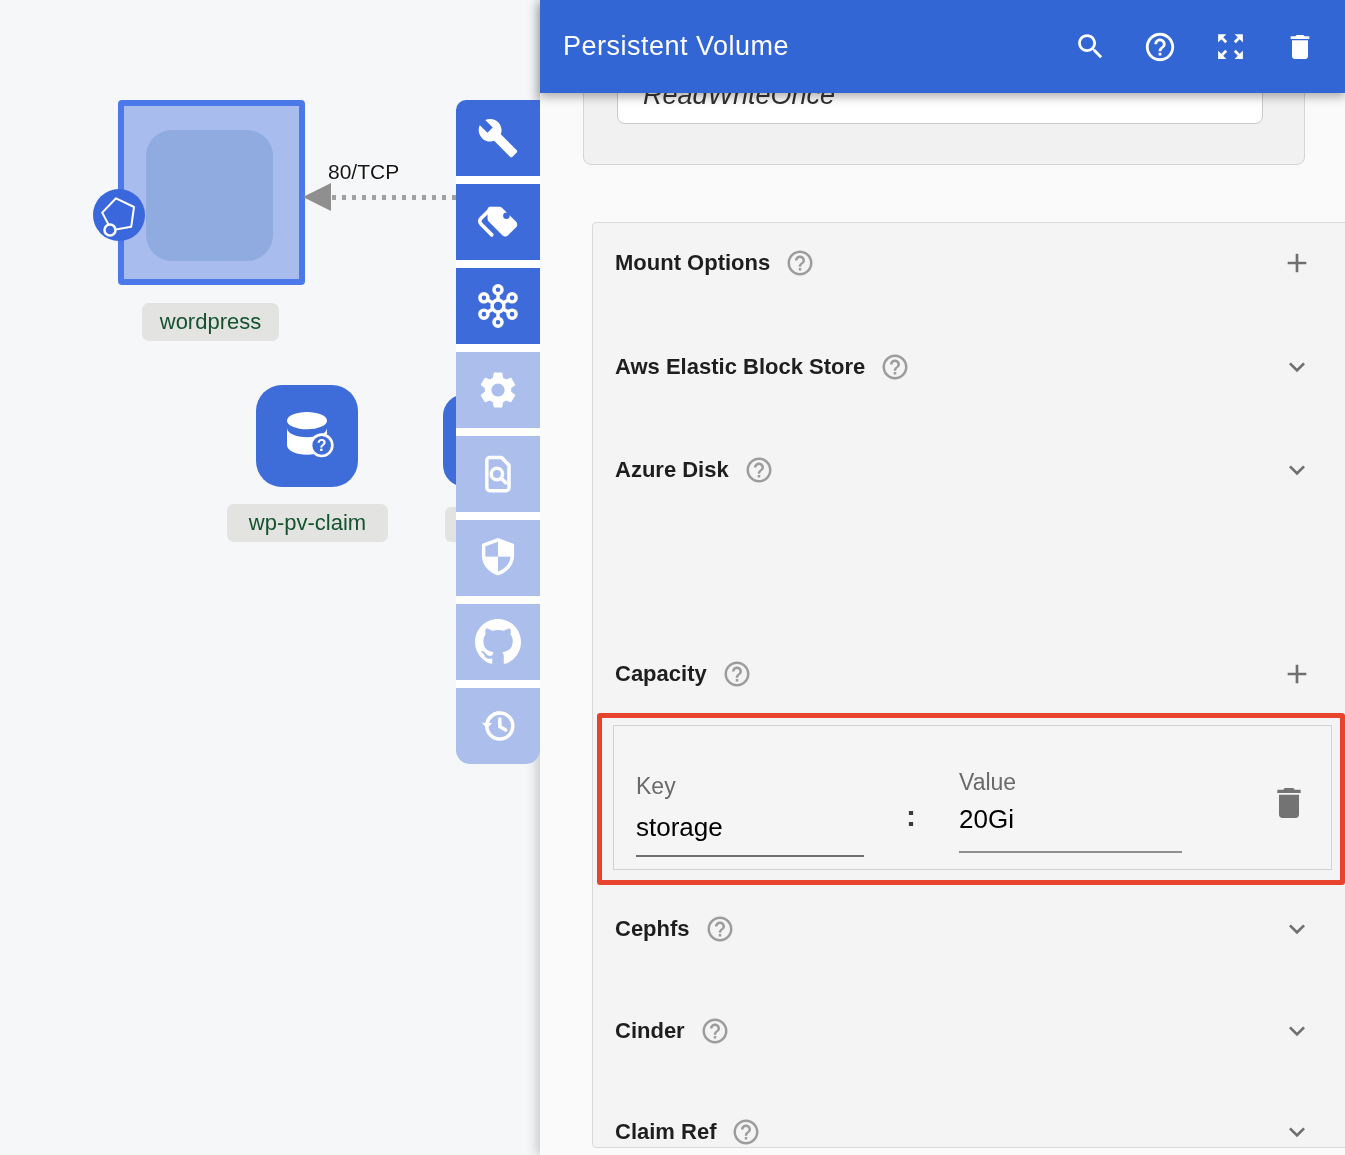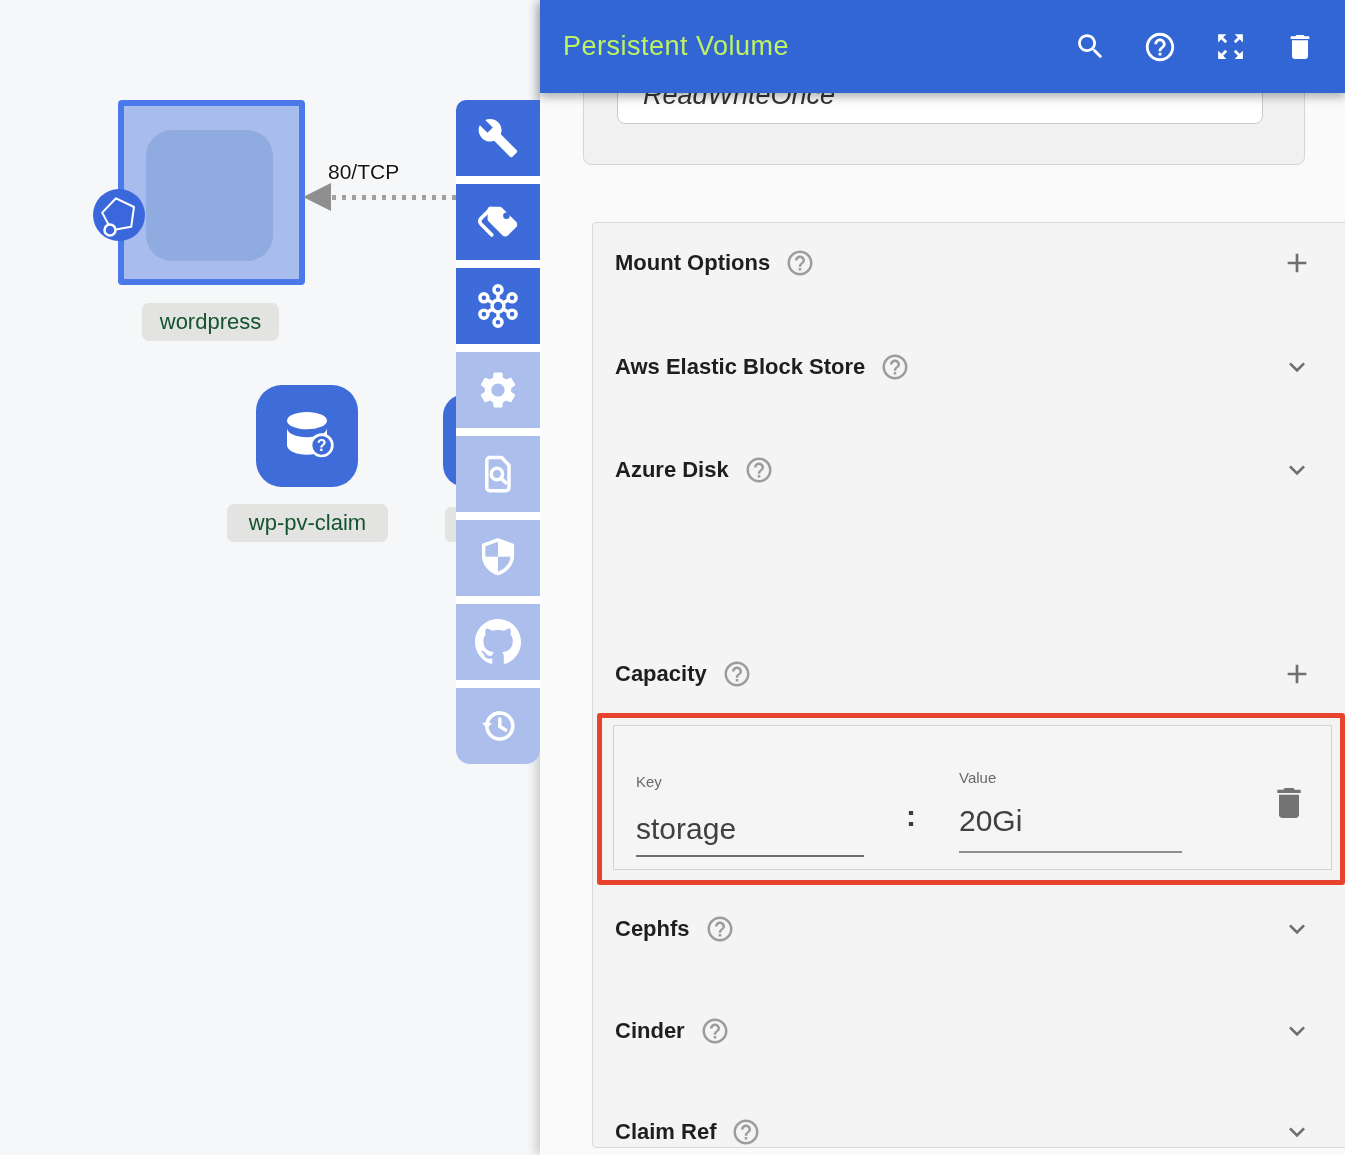--- a/index.html
+++ b/index.html
@@ -47,39 +47,39 @@
     box-shadow:-4px 0 10px rgba(0,0,0,0.18); }
 
   .card-a { position:absolute; left:43px; top:36px; width:722px; height:129px;
     background:#f1f1f2; border:1px solid #d5d5d5; border-radius:8px; z-index:1; }
   .select-box { position:absolute; left:77px; top:56px; width:646px; height:68px;
     background:#ffffff; border:1px solid #c9c9c9; border-radius:8px; z-index:2; }
   .select-text { position:absolute; left:25px; top:23px; font-size:27px; color:#2f2f2f;font-style:italic; }
 
   .hdr { position:absolute; left:0; top:0; width:805px; height:93px; background:#3166d4; z-index:10;
     box-shadow:0 4px 9px rgba(30,30,30,0.35); display:flex; align-items:center; }
-  .hdr-title { margin-left:23px; color:#bef264; font-size:27px; letter-spacing:0.5px; }
+  .hdr-title { margin-left:23px; color:#ffffff; font-size:27px; letter-spacing:0.5px; }
   .hdr-icons { position:absolute; right:28px; top:0; height:93px; display:flex; align-items:center; gap:36px; }
   .hdr-btn { width:34px; height:34px; cursor:pointer; display:flex; align-items:center; justify-content:center; }
 
   .card-b { position:absolute; left:20px; top:222px; width:765px; height:926px;
     background:#f4f4f5; border:1px solid #d9d9d9; border-radius:4px; z-index:1;margin-left:32px; }
 
   .sec-row { position:absolute; left:0; width:763px; height:40px; display:flex; align-items:center;
     padding-left:22px; cursor:pointer; }
   .sec-label { font-size:22px; font-weight:bold; color:#1e1e1e; }
   .help-ic { width:30px; height:30px; margin-left:15px; flex:0 0 auto; }
   .sec-action { position:absolute; left:688px; top:4px; width:32px; height:32px; }
 
   .redbox { position:absolute; left:4px; top:490px; width:748px; height:172px;
     border:5px solid #e8432c; border-radius:3px; }
   .innerbox { position:absolute; left:20px; top:502px; width:719px; height:145px;
     border:1px solid #d2d2d2; background:#f5f5f6; }
-  .kv-small { position:absolute; font-size:15px; color:#6a6a6a; }
-  .kv-value { position:absolute; font-size:30px; color:#404040; }
+  .kv-small { position:absolute; font-size:23px; color:#6a6a6a; }
+  .kv-value { position:absolute; font-size:26px; color:#000000; }
   .kv-line { position:absolute; height:2px; }
   .kv-colon { position:absolute; left:313px; top:576px; font-size:30px; font-weight:bold; color:#3a3a3a; }
   .kv-trash { position:absolute; left:676px; top:560px; width:40px; height:40px; cursor:pointer; }
 
   svg { display:block; }
 </style>
 </head>
 <body>
 
 <div class="screen">

